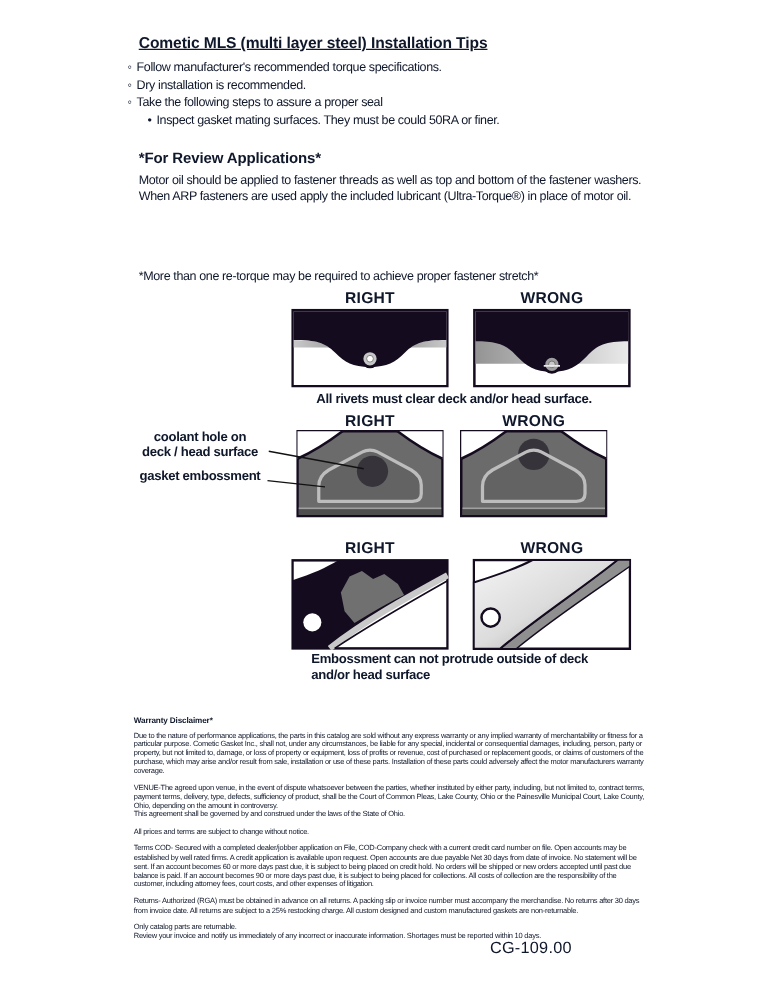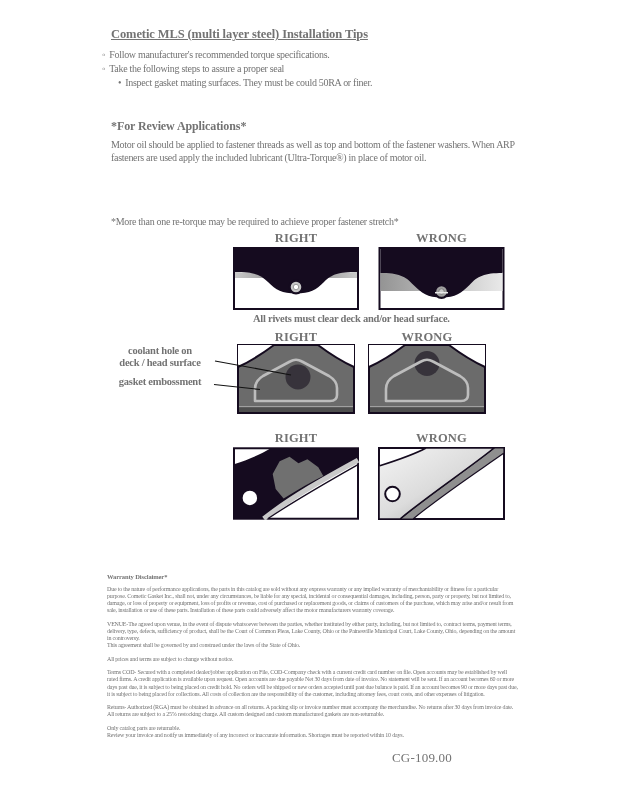--- a/index.html
+++ b/index.html
@@ -1,18 +1,18 @@
 <!DOCTYPE html>
 <html><head>
 <meta charset="utf-8">
 <style>
   html,body { margin:0; padding:0; background:#ffffff; }
   .page {
     position:relative; width:618px; height:800px; background:#ffffff;
-    font-family:Liberation Serif, serif; color:#737373; overflow:hidden;
+    font-family:Liberation Sans, sans-serif; color:#0f172a; overflow:hidden;
   }
   .abs { position:absolute; }
 
   .title {
     left:111px; top:27px; font-size:12.5px; font-weight:bold;
     text-decoration:underline; letter-spacing:-0.1px;
   }
 
   .tips { left:102px; top:48px; width:430px; font-size:10px; letter-spacing:-0.3px; }
   .tip-item  { line-height:13.9px; }
@@ -45,20 +45,21 @@
 </style>
 </head>
 <body>
 
 <div class="page">
 
   <div class="abs title">Cometic MLS (multi layer steel) Installation Tips</div>
 
   <div class="abs tips">
     <div class="tip-item">Follow manufacturer's recommended torque specifications.</div>
+    <div class="tip-item">Dry installation is recommended.</div>
     <div class="tip-item">Take the following steps to assure a proper seal</div>
     <div class="tip-sub">Inspect gasket mating surfaces.  They must be could 50RA or finer.</div>
   </div>
 
   <div class="abs diesel-heading">*For Review Applications*</div>
   <div class="abs para para1">Motor oil should be applied to fastener threads as well as top and bottom of the fastener washers. When ARP fasteners are used apply the included lubricant (Ultra-Torque®) in place of motor oil.</div>
   <div class="abs para note">*More than one re-torque may be required to achieve proper fastener stretch*</div>
 
   <div class="abs diag-label" style="left:233px; top:231px; width:126px;">RIGHT</div>
   <div class="abs diag-label" style="left:378px; top:231px; width:127px;">WRONG</div>
@@ -153,20 +154,24 @@
           <stop offset="0.5" stop-color="#dcdcdc"></stop>
           <stop offset="1" stop-color="#9b9b9b"></stop>
       </linearGradient>
     </defs>
     <rect x="1" y="1" width="125" height="71" fill="#ffffff" stroke="#150b1f" stroke-width="2"></rect>
     <path d="M116,1 C90,22 52,47 22,72 L35,72 C64,48 99,25 126,6 L126,1 Z" fill="#8f8f8f" stroke="#150b1f" stroke-width="1.2"></path>
     <path d="M1,19 C20,13 37,7 48,1 L116,1 C90,22 52,47 22,72 L1,72 Z" fill="url(#r3gW)" stroke="#150b1f" stroke-width="1.6"></path>
     <circle cx="14.5" cy="47" r="7.3" fill="#ffffff" stroke="#150b1f" stroke-width="2"></circle>
   </svg>
 
+  <div class="abs caption" style="left:233px; top:521px; width:260px;">
+    <div>Embossment can not protrude outside of deck</div>
+    <div>and/or head surface</div>
+  </div>
 
   <svg class="abs overlay" width="618" height="800" viewBox="0 0 618 800">
     <line x1="215" y1="361" x2="291" y2="375" stroke="#111111" stroke-width="1.1"></line>
     <line x1="214" y1="384.5" x2="260" y2="389.5" stroke="#111111" stroke-width="1.1"></line>
   </svg>
 
   <div class="abs warranty">
     <div class="w-h">Warranty Disclaimer*</div>
     <div class="w-p">Due to the nature of performance applications, the parts in this catalog are sold without any express warranty or any implied warranty of merchantability or fitness for a particular purpose.  Cometic Gasket Inc., shall not, under any circumstances, be liable for any special, incidental or consequential damages, including, person, party or property, but not limited to, damage, or loss of property or equipment, loss of profits or revenue, cost of purchased or replacement goods, or claims of customers of the purchase, which may arise and/or result from sale, installation or use of these parts.  Installation of these parts could adversely affect the motor manufacturers warranty coverage.</div>
     <div class="w-p tight">VENUE-The agreed upon venue, in the event of dispute whatsoever between the parties, whether instituted by either party, including, but not limited to, contract terms, payment terms, delivery, type, defects, sufficiency of product, shall be the Court of Common Pleas, Lake County, Ohio or the Painesville Municipal Court, Lake County, Ohio, depending on the amount in controversy.</div>

